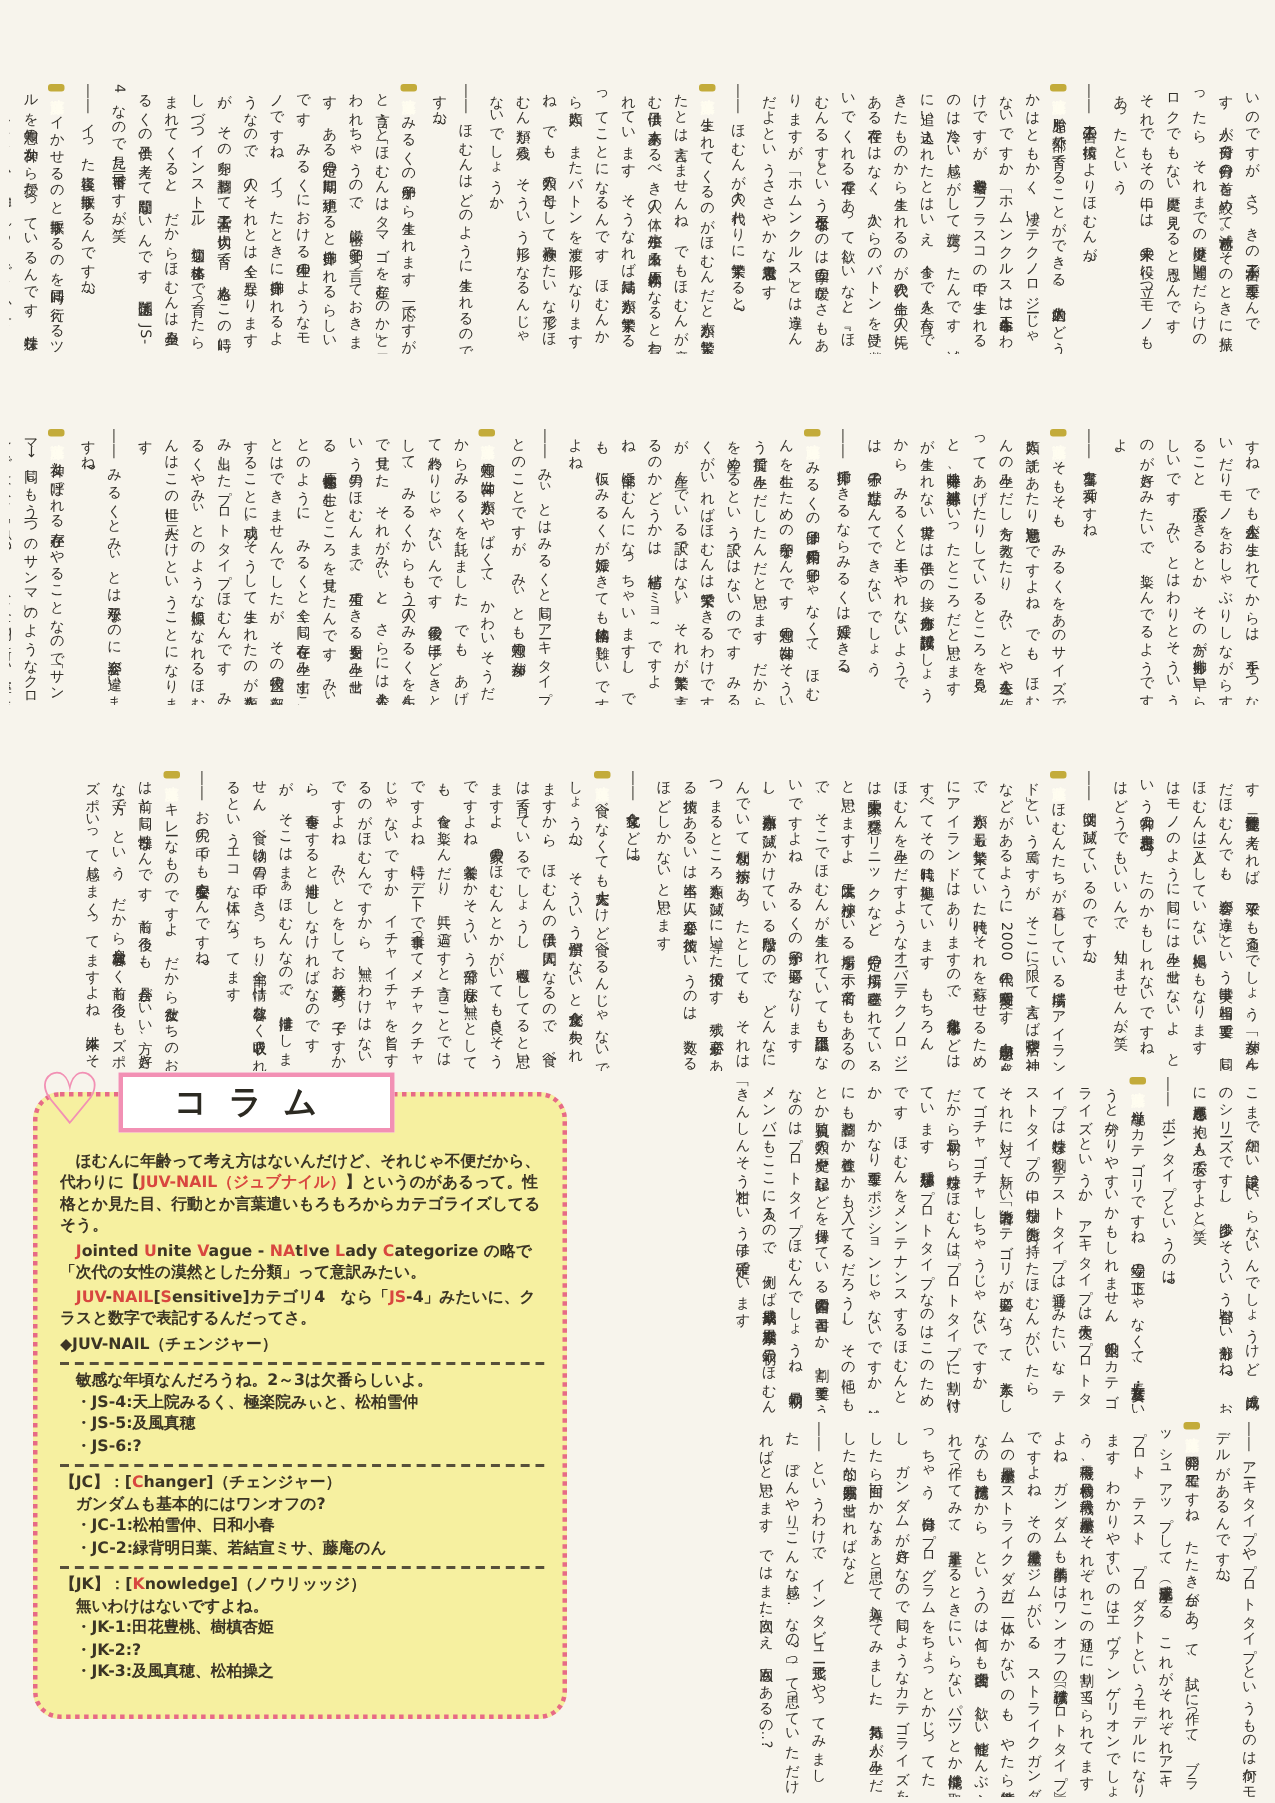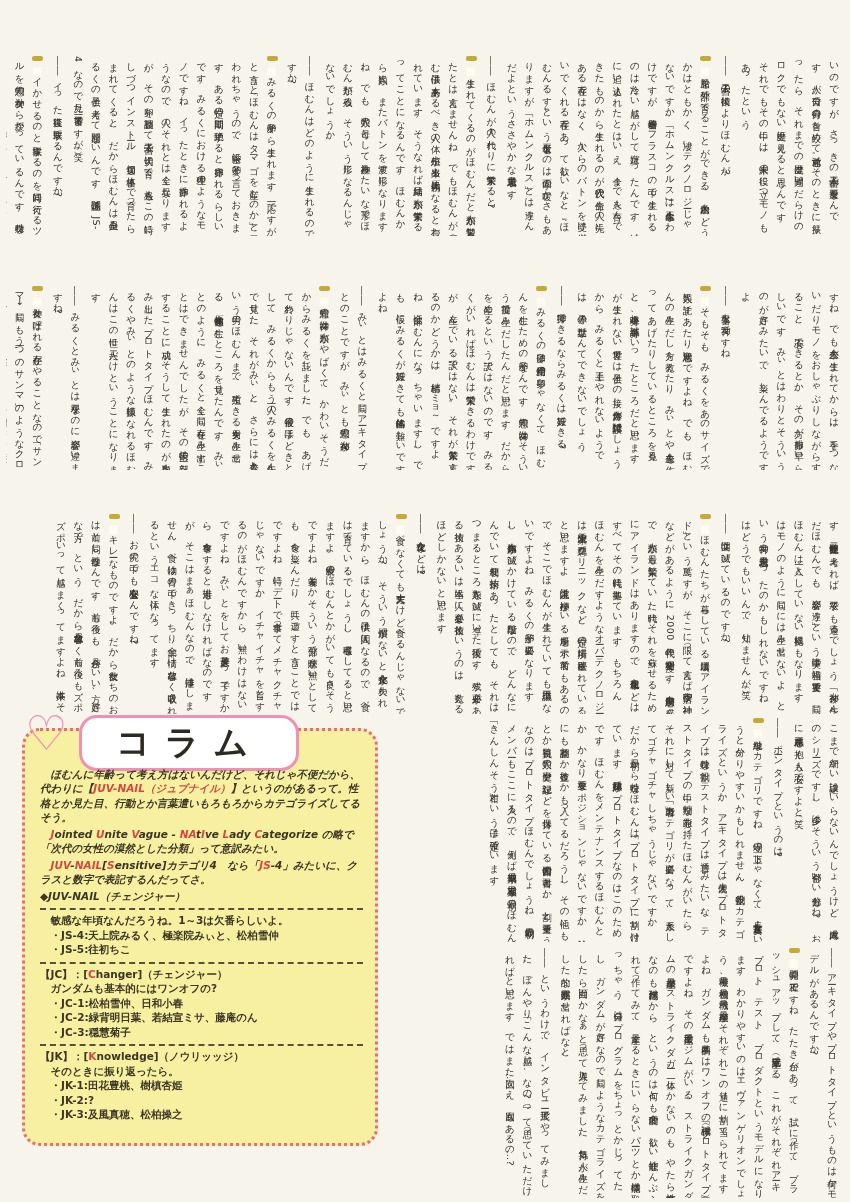--- a/index.html
+++ b/index.html
@@ -28,34 +28,34 @@
   }
   
   .colbox{
     position:absolute;left:22px;top:728px;width:356px;height:418px;
     background:#f6f0a0;
     border:3px dotted #e76a86;border-radius:18px;
     box-sizing:border-box;
   }
   .ribbon{
     position:absolute;top:-16px;left:54px;
-    background:#ffffff;border:3px solid #f290b4;border-radius:18px;
+    background:#ffffff;border:3px solid #f290b4;border-radius:0;
     padding:2px 34px;
-    font-size:34px;font-weight:bold;letter-spacing:14px;color:#2c2a22;
+    font-size:22px;font-weight:bold;letter-spacing:14px;color:#2c2a22;
   }
   .big-heart{
     position:absolute;top:-22px;left:0px;
     font-size:48px;color:#f290b4;line-height:1;
   }
   .colbody{
     position:absolute;top:36px;left:15px;right:12px;bottom:6px;
     font-size:10.5px;line-height:1.38;font-weight:bold;color:#3c3524;
     overflow:hidden;
   }
-  .colbody p{margin:0 0 2px 0;font-style:italic;}
+  .colbody p{margin:0 0 2px 0;}
   .red{color:#d8473f;}
   .heading{margin-top:7px;}
   .sep{border-top:2px dashed #57503a;margin:5px 0 3px;}
   .cat-desc,.cat-item{margin:0;}
 </style>
 </head>
 <body>
 
 <div id="band1" class="band">
     <p class="cont">いのですが、さっきの人工子宮が重要なんです。人が自分で自分の首を絞めて滅亡寸前。そのときに振り返ったら、それまでの歴史は間違いだらけのロクでもない歴史に見えると思うんです。それでもその中には、未来の役に立つモノもあったという。</p>
@@ -105,35 +105,35 @@
     <span>コラム</span>
   </div>
   <div class="colbody">
     <p><span>　ほむんに年齢って考え方はないんだけど、それじゃ不便だから、代わりに【</span><span class="red">JUV-NAIL（ジュブナイル）</span><span>】というのがあるって。性格とか見た目、行動とか言葉遣いもろもろからカテゴライズしてるそう。</span></p>
     <p>　<span class="red">J</span>ointed <span class="red">U</span>nite <span class="red">V</span>ague - <span class="red">N</span><span class="red">A</span>t<span class="red">I</span>ve <span class="red">L</span>ady <span class="red">C</span>ategorize の略で「次代の女性の漠然とした分類」って意訳みたい。</p>
     <p>　<span class="red">J</span><span class="red">U</span><span class="red">V</span>-<span class="red">N</span><span class="red">A</span><span class="red">I</span><span class="red">L</span>[<span class="red">S</span>ensitive]カテゴリ4　なら「<span class="red">J</span><span class="red">S</span>-4」みたいに、クラスと数字で表記するんだってさ。</p>
     <p class="heading">◆JUV-NAIL（チェンジャー）</p>
     <div>
         <div>
           <div class="sep"></div>
-          <div class="cat-desc">　敏感な年頃なんだろうね。1～3は欠番らしいよ。</div>
+          <div class="cat-desc">　敏感な年頃なんだろうね。2～3は欠番らしいよ。</div>
           <div class="cat-item">　・JS-4:天上院みるく、極楽院みぃと、松柏雪仲</div>
-          <div class="cat-item">　・JS-5:往初ちこ</div>
+          <div class="cat-item">　・JS-5:及風真穂</div>
+          <div class="cat-item">　・JS-6:?</div>
         </div>
         <div>
           <div class="sep"></div>
           <div><span>【JC】：</span><span>[<span class="red">C</span>hanger]（チェンジャー）</span></div>
           <div class="cat-desc">　ガンダムも基本的にはワンオフの?</div>
           <div class="cat-item">　・JC-1:松柏雪仲、日和小春</div>
           <div class="cat-item">　・JC-2:緑背明日葉、若結宣ミサ、藤庵のん</div>
-          <div class="cat-item">　・JC-3:穏慧菊子</div>
         </div>
         <div>
           <div class="sep"></div>
           <div><span>【JK】：</span><span>[<span class="red">K</span>nowledge]（ノウリッッジ）</span></div>
-          <div class="cat-desc">　そのときに振り返ったら。</div>
+          <div class="cat-desc">　無いわけはないですよね。</div>
           <div class="cat-item">　・JK-1:田花豊桃、樹槙杏姫</div>
           <div class="cat-item">　・JK-2:?</div>
           <div class="cat-item">　・JK-3:及風真穂、松柏操之</div>
         </div>
       </div>
   </div>
 </div>
 
 </body></html>

